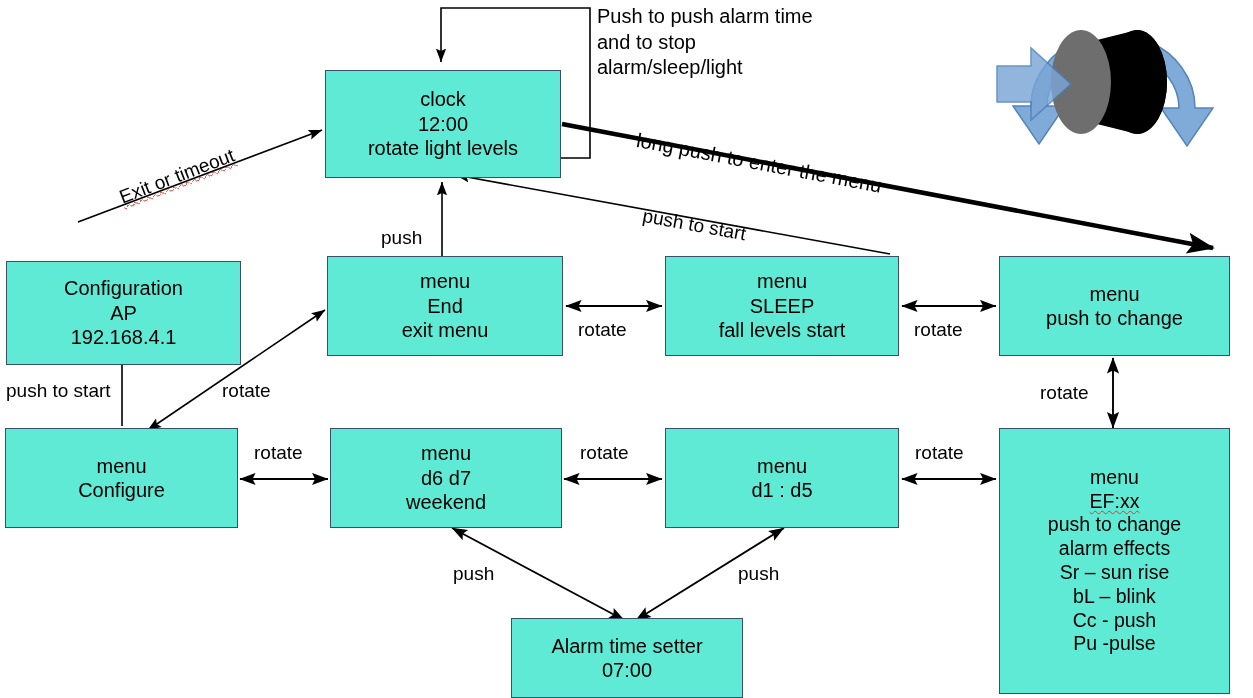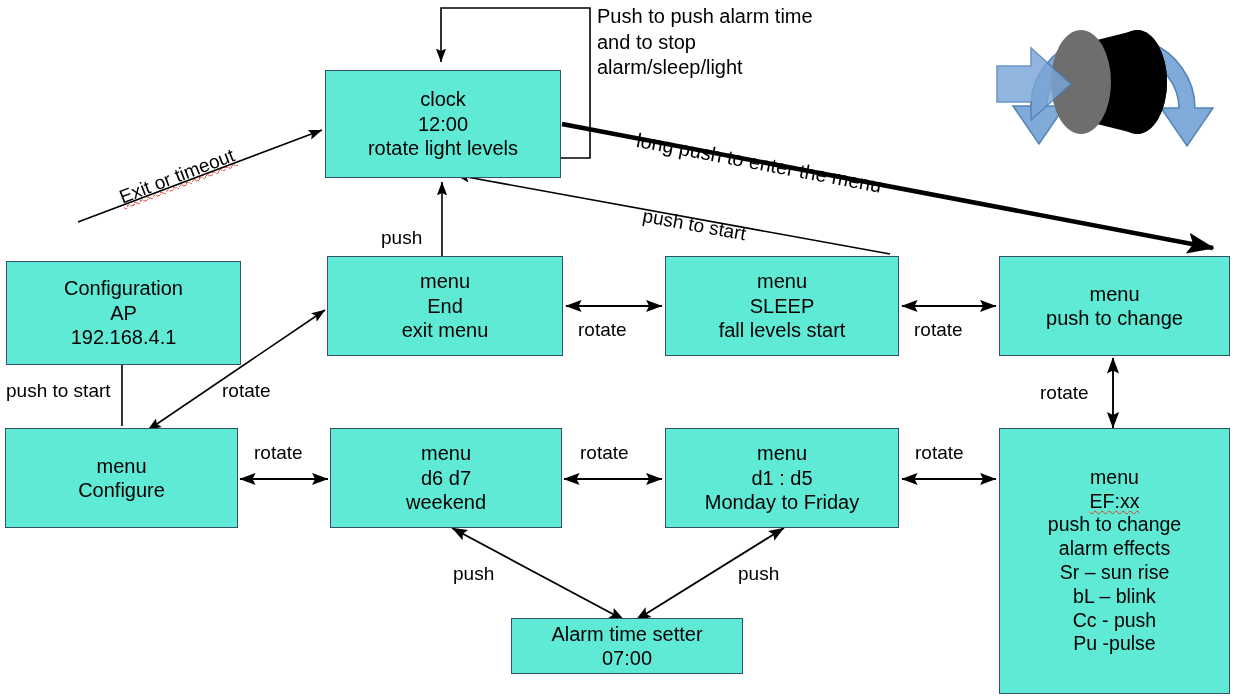--- a/index.html
+++ b/index.html
@@ -188,35 +188,34 @@
 
   <div class="node" style="left:330px;top:428px;width:232px;height:100px;">
     <span class="ln">menu</span>
     <span class="ln">d6 d7</span>
     <span class="ln">weekend</span>
   </div>
 
   <div class="node" style="left:665px;top:428px;width:234px;height:100px;">
     <span class="ln">menu</span>
     <span class="ln">d1 : d5</span>
-    <span class="ln">Monday to Friday</span>
   </div>
 
   <div class="node small" style="left:999px;top:428px;width:231px;height:266px;">
     <span class="ln">menu</span>
     <span class="ln sq">EF:xx</span>
     <span class="ln">push to change</span>
     <span class="ln">alarm effects</span>
     <span class="ln">Sr – sun rise</span>
     <span class="ln">bL – blink</span>
     <span class="ln">Cc - push</span>
     <span class="ln">Pu -pulse</span>
   </div>
 
-  <div class="node" style="left:511px;top:618px;width:232px;height:56px;">
+  <div class="node" style="left:511px;top:618px;width:232px;height:80px;">
     <span class="ln">Alarm time setter</span>
     <span class="ln">07:00</span>
   </div>
 
   <div class="elabel" style="left:597px;top:4px;font-size:20px;">
     <span>Push to push alarm time</span><br>
     <span>and to stop</span><br>
     <span>alarm/sleep/light</span>
   </div>
 

